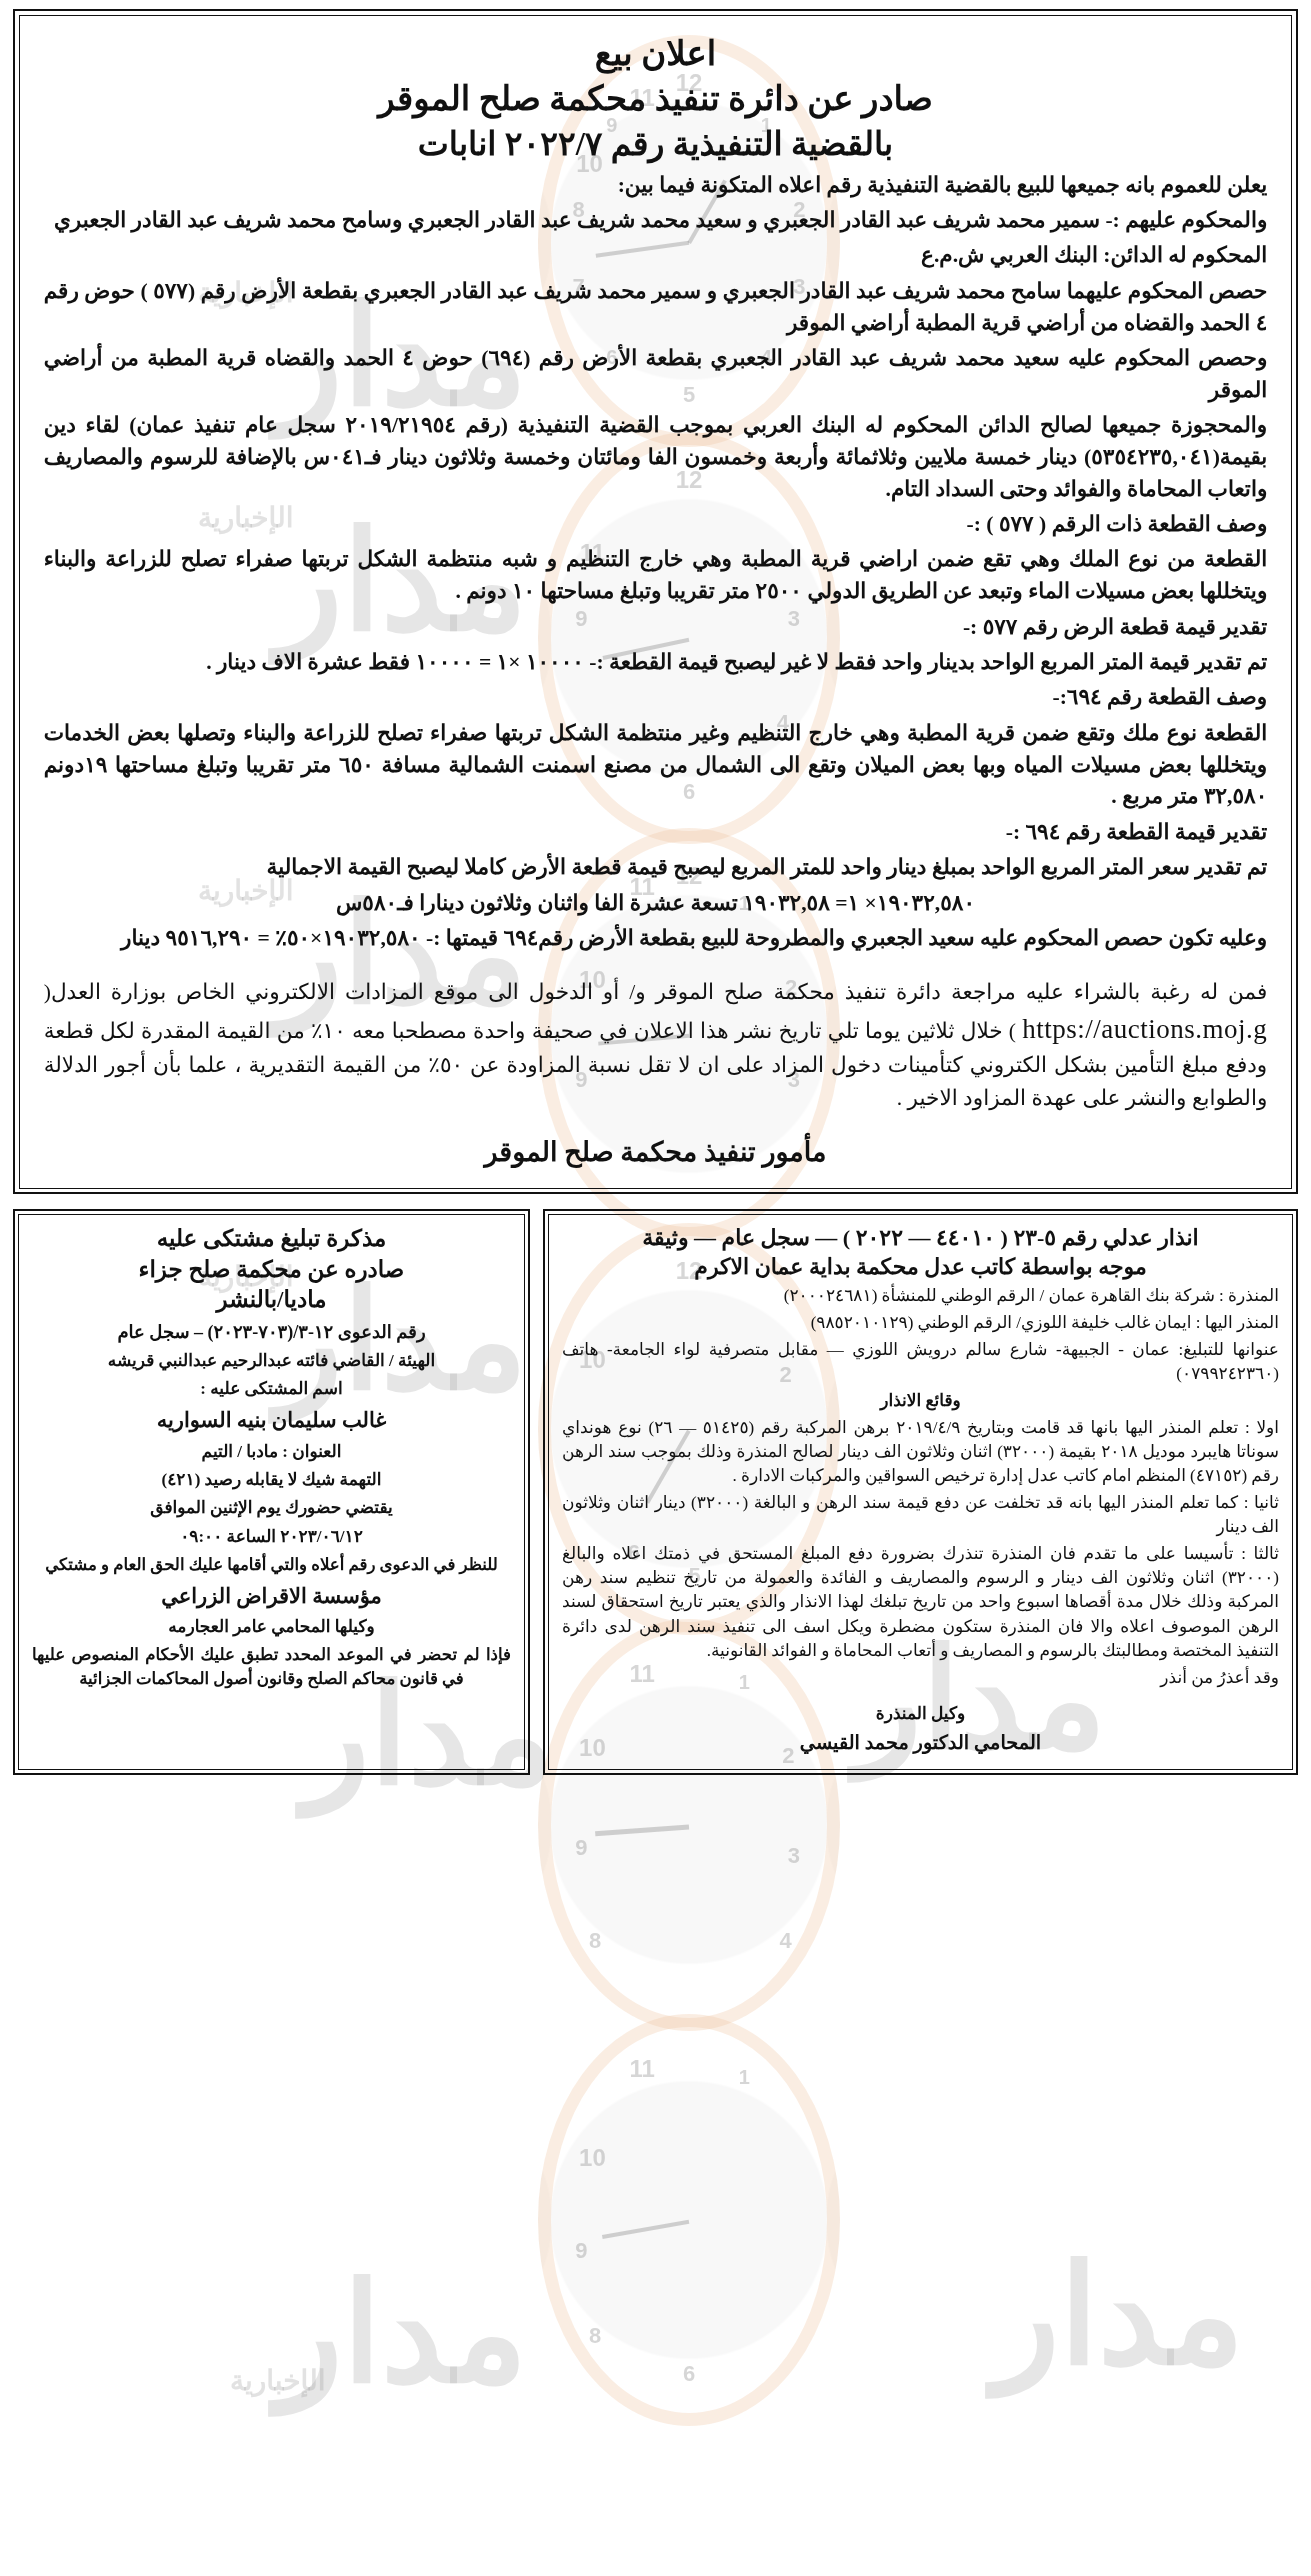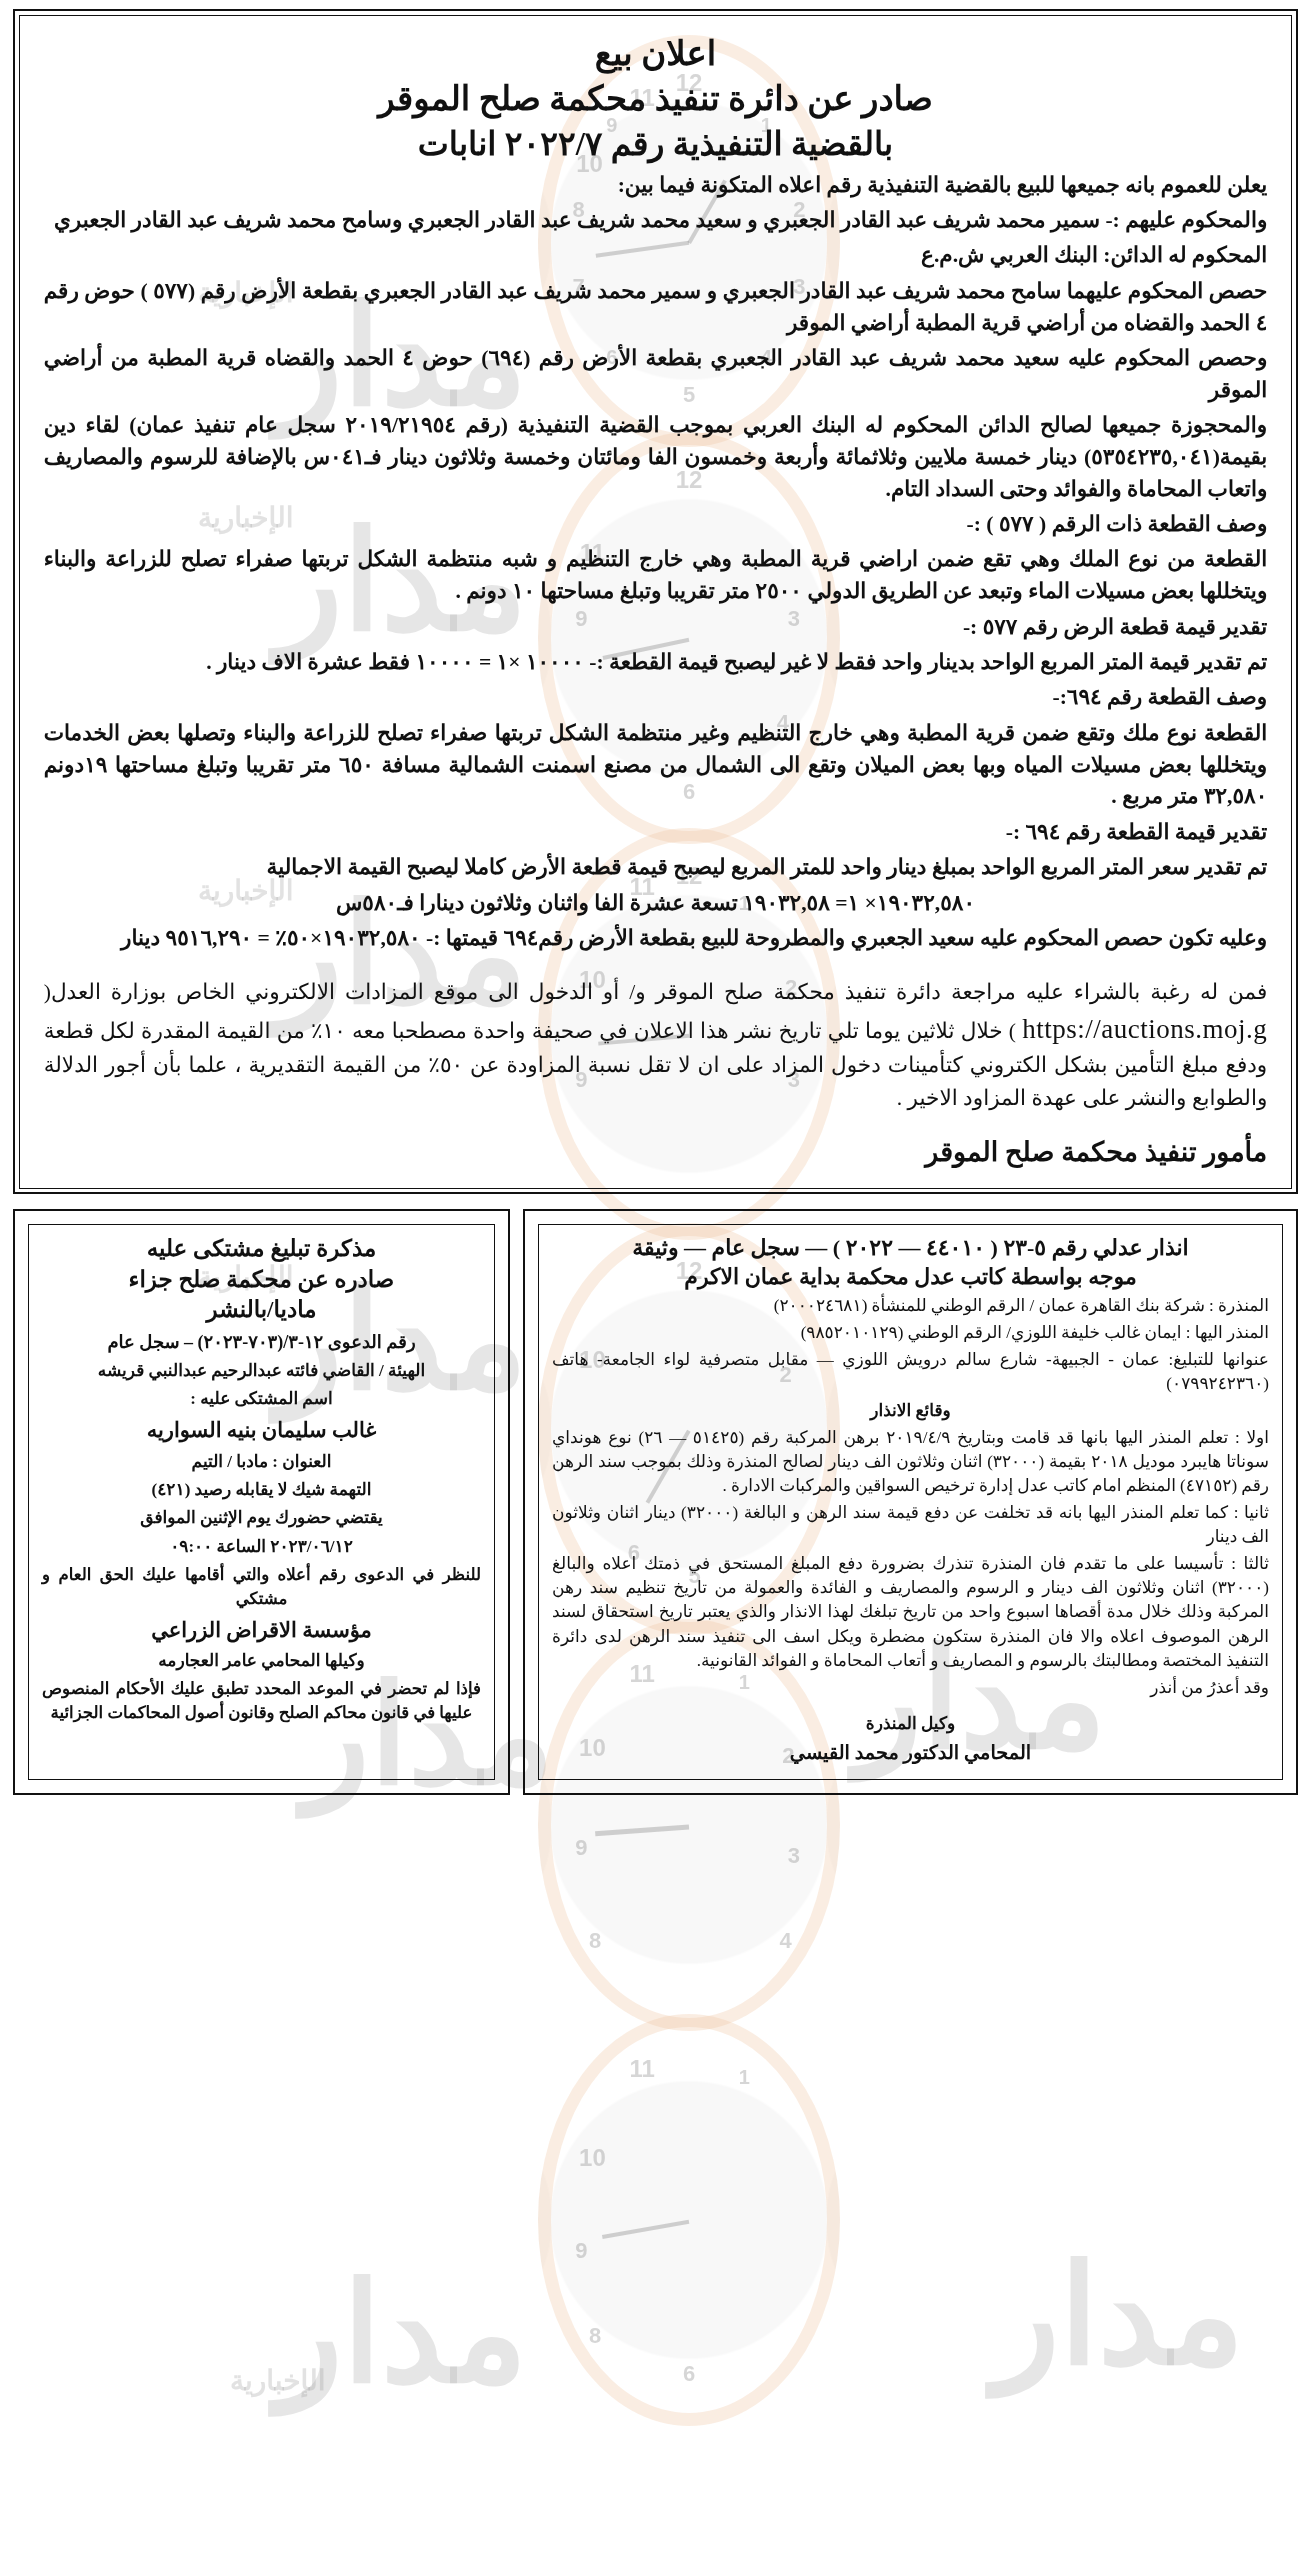--- a/index.html
+++ b/index.html
@@ -64,20 +64,21 @@
     font-size:21.6px;
     line-height:1.47;
     margin:3.7px 0 0 0;
     text-align:justify;
     text-align-last:right;
     font-weight:bold;
   }
   .body-p.center{text-align:center;text-align-last:center;}
   .body-p.right{text-align:right;text-align-last:right;}
   .sign{
+    text-align:center;
     font-size:27px;
     font-weight:bold;
     margin-top:13px;
   }
   .url-line{
     font-size:21.6px;line-height:1.5;font-weight:normal;text-align:justify;text-align-last:right;
   }
   .url-line .url{
     font-family:"Liberation Serif",serif;
     font-size:27px;
@@ -88,21 +89,21 @@
   
   .bottom-row{
     position:relative;z-index:2;
     display:flex;
     gap:13px;
     margin-top:14.7px;
     align-items:stretch;
   }
   .box{
     border:2.8px solid #111;
-    padding:13px;
+    padding:3px;
   }
   .box > .inner{
     border:0.9px solid #111;
     padding:9.2px 13px 13px 13px;
     height:100%;
     box-sizing:border-box;
   }
   .box-left{flex:0 0 745px;}
   .box-right{flex:1 1 auto;}
 

